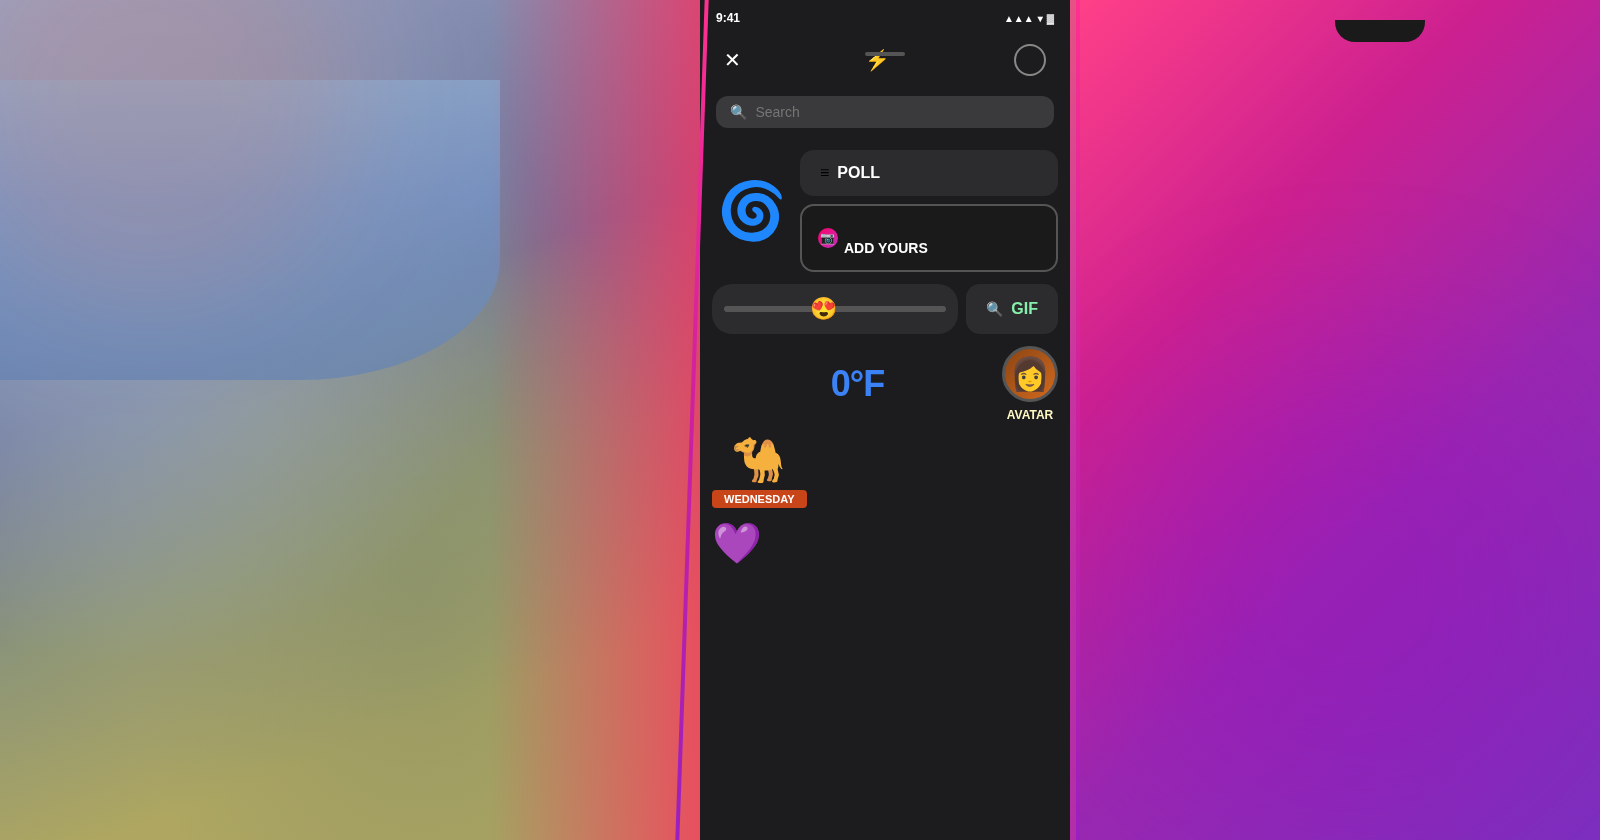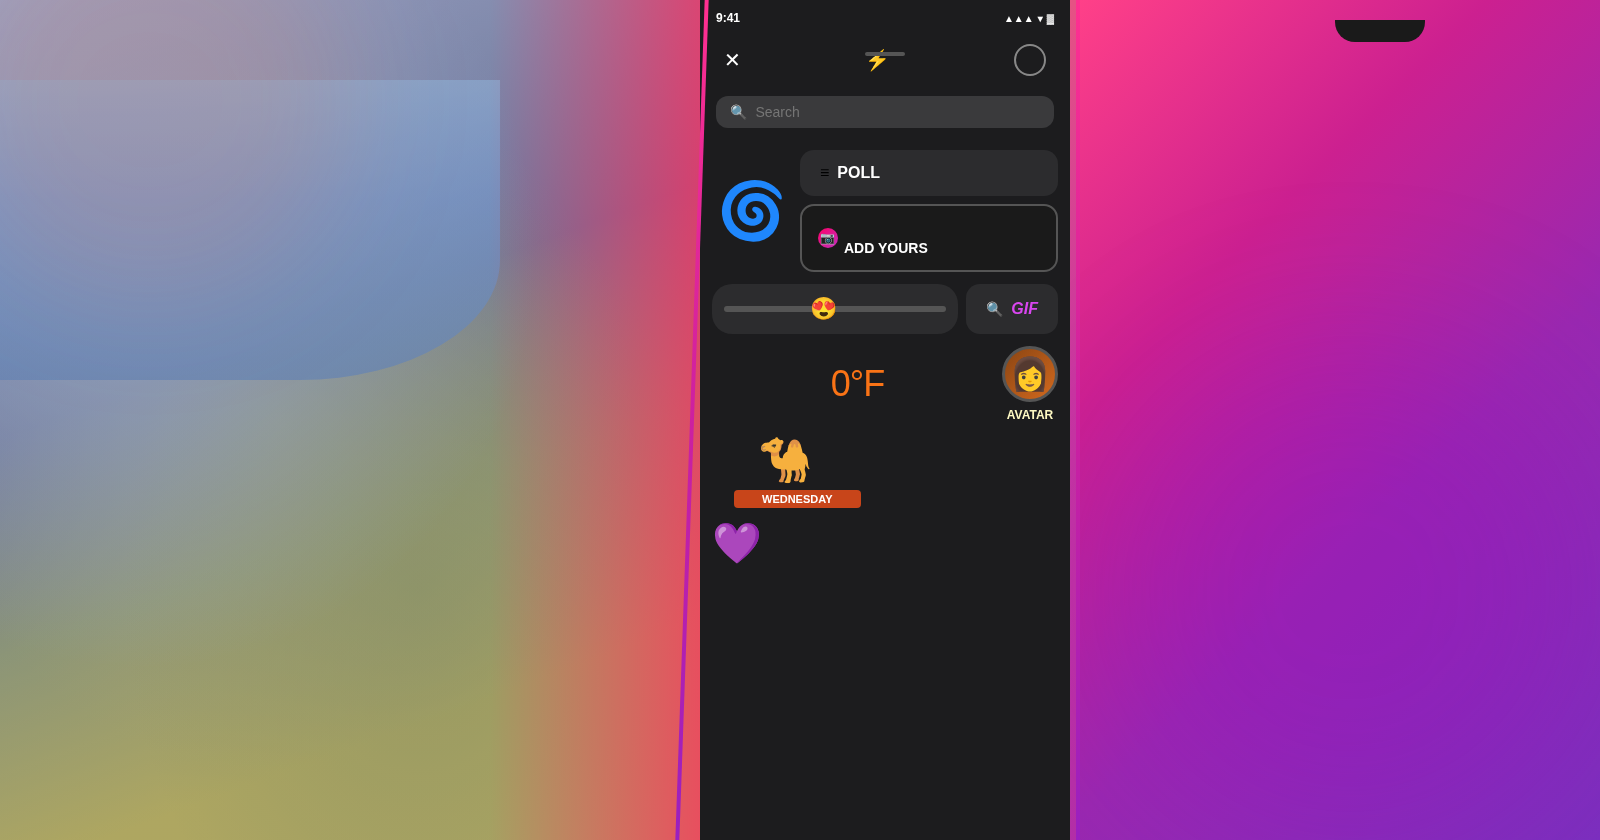--- a/index.html
+++ b/index.html
@@ -438,24 +438,23 @@
     .gif-sticker {
       background: #2c2c2e;
       border-radius: 14px;
       padding: 14px 20px;
       display: flex;
       align-items: center;
       gap: 8px;
     }
 
     .gif-text {
-      color: #d946ef;
+      color: #86efac;
       font-size: 16px;
       font-weight: 700;
-      font-style: italic;
     }
 
     
     .avatar-sticker {
       display: flex;
       flex-direction: column;
       align-items: center;
       gap: 6px;
     }
 
@@ -482,24 +481,23 @@
       align-items: center;
       gap: 4px;
     }
 
     .camel-emoji { font-size: 44px; }
     .wednesday-label {
       background: #c8451a;
       color: #fff;
       font-size: 11px;
       font-weight: 800;
-      padding: 3px 28px;
+      padding: 3px 12px;
       border-radius: 4px;
       text-transform: uppercase;
-      margin-left: 22px;
     }
 
     
     .purple-sticker { font-size: 40px; }
 
     
     .phone-right {
       position: absolute;
       right: 60px;
       top: 20px;
@@ -873,21 +871,21 @@
 
         <div class="gif-sticker">
           <span style="font-size:14px;color:#aaa;">🔍</span>
           <span class="gif-text">GIF</span>
         </div>
       </div>
 
       <div style="display:flex;gap:8px;padding:6px 12px;align-items:center;">
 
         <div style="flex:1;display:flex;align-items:center;justify-content:center;">
-          <span style="font-size:36px;font-weight:400;color:#f97316;letter-spacing:-1px;margin-left:9px;">0°F</span>
+          <span style="font-size:36px;font-weight:700;color:#3b82f6;letter-spacing:-1px;margin-left:9px;">0°F</span>
         </div>
 
         <div class="avatar-sticker">
           <div class="avatar-face">
             <span style="font-size:32px;">👩</span>
           </div>
           <span class="avatar-label">AVATAR</span>
         </div>
       </div>
 

